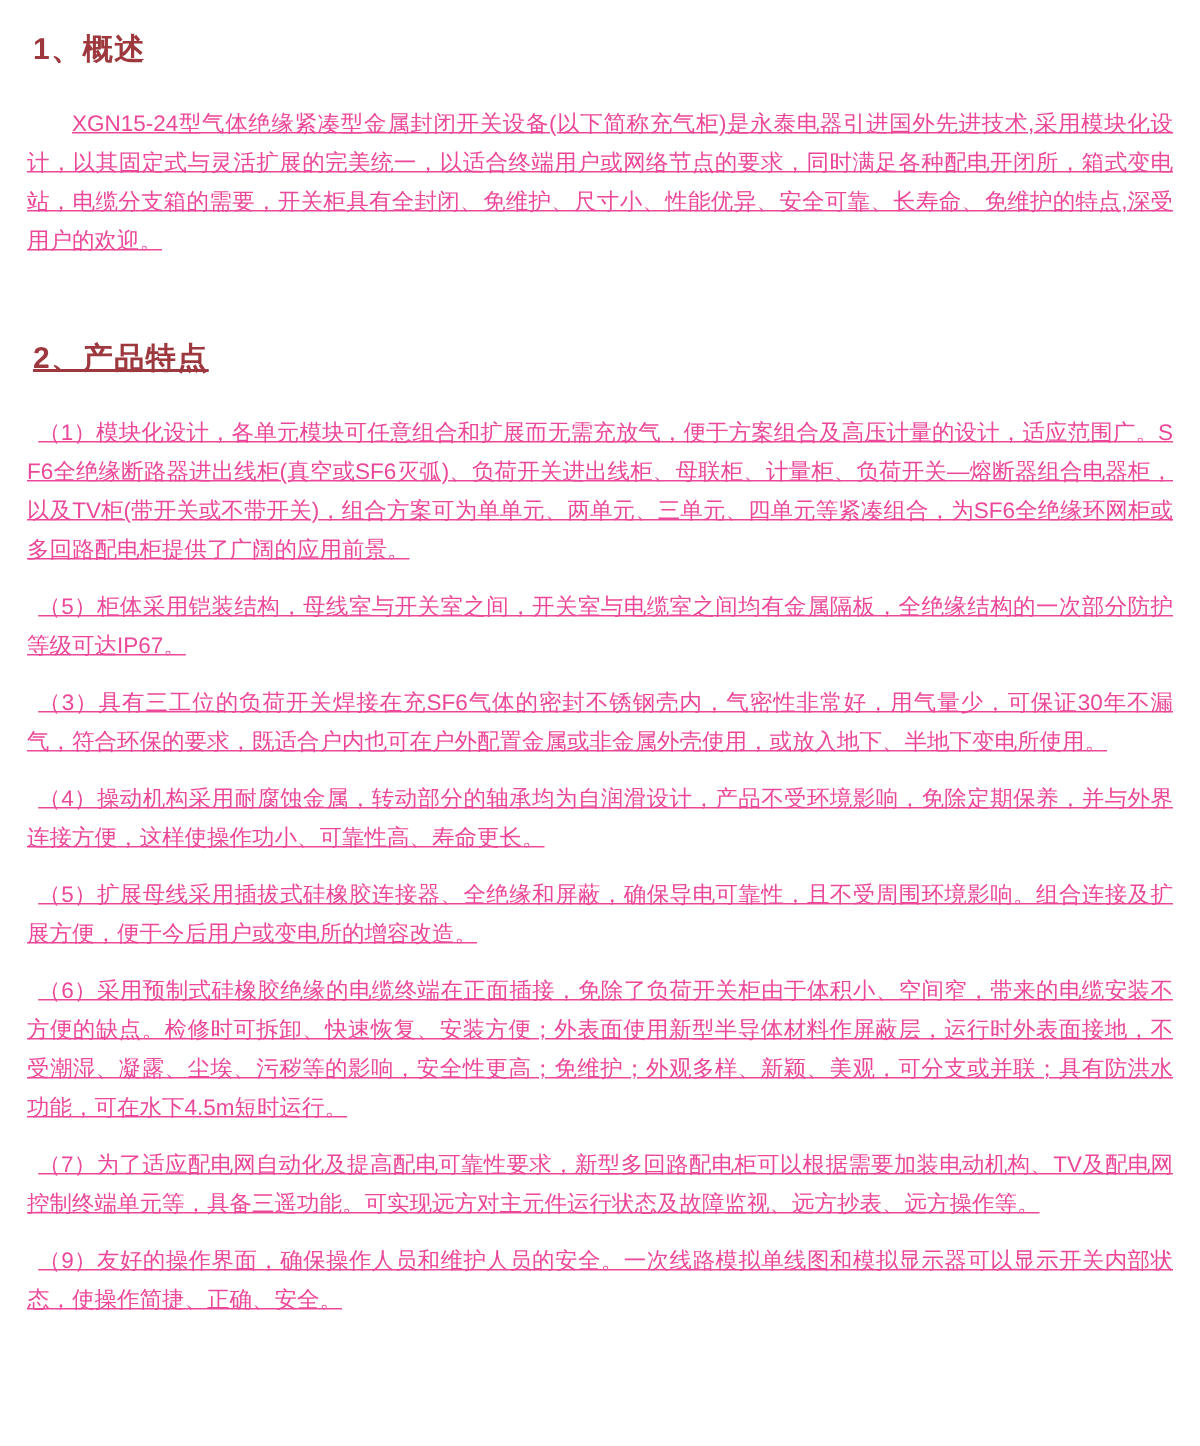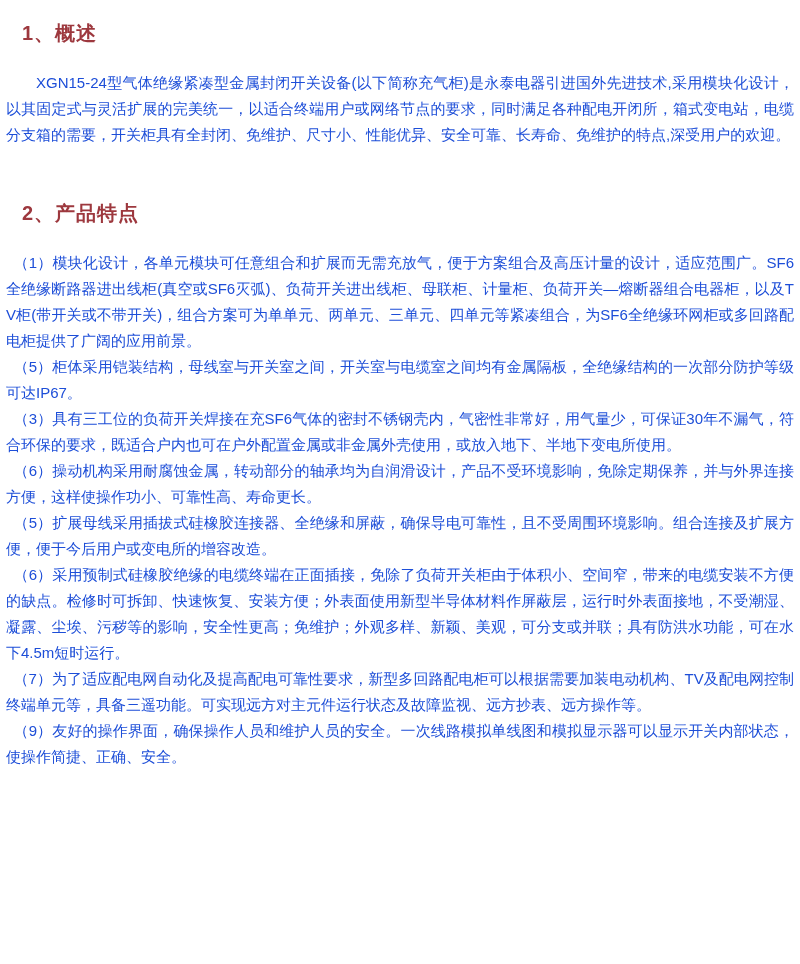--- a/index.html
+++ b/index.html
@@ -23,28 +23,30 @@
     color: #9d383e;
     margin: 0 0 0 16px;
     letter-spacing: 1px;
     line-height: 26px;
   }
   .sec-heading.first {
     margin-top: 8px;
   }
   .sec-heading.second {
     margin-top: 52px;
+    text-decoration: underline;
   }
   .para {
     font-size: 15px;
     line-height: 26px;
-    color: #1d4ed8;
-    margin: 0;
+    color: #ec4899;
+    margin: 12px;
     text-align: justify;
     word-break: break-all;
+    text-decoration: underline;
   }
   .intro {
     margin-top: 24px;
     text-indent: 2em;
   }
   .items {
     margin-top: 24px;
   }
   .item {
     text-indent: 0.5em;
@@ -58,20 +60,20 @@
   <h2 class="sec-heading first">1、概述</h2>
 
   <p class="para intro">XGN15-24型气体绝缘紧凑型金属封闭开关设备(以下简称充气柜)是永泰电器引进国外先进技术,采用模块化设计，以其固定式与灵活扩展的完美统一，以适合终端用户或网络节点的要求，同时满足各种配电开闭所，箱式变电站，电缆分支箱的需要，开关柜具有全封闭、免维护、尺寸小、性能优异、安全可靠、长寿命、免维护的特点,深受用户的欢迎。</p>
 
   <h2 class="sec-heading second">2、产品特点</h2>
 
   <div class="items">
     <p class="para item">（1）模块化设计，各单元模块可任意组合和扩展而无需充放气，便于方案组合及高压计量的设计，适应范围广。SF6全绝缘断路器进出线柜(真空或SF6灭弧)、负荷开关进出线柜、母联柜、计量柜、负荷开关—熔断器组合电器柜，以及TV柜(带开关或不带开关)，组合方案可为单单元、两单元、三单元、四单元等紧凑组合，为SF6全绝缘环网柜或多回路配电柜提供了广阔的应用前景。</p>
     <p class="para item">（5）柜体采用铠装结构，母线室与开关室之间，开关室与电缆室之间均有金属隔板，全绝缘结构的一次部分防护等级可达IP67。</p>
     <p class="para item">（3）具有三工位的负荷开关焊接在充SF6气体的密封不锈钢壳内，气密性非常好，用气量少，可保证30年不漏气，符合环保的要求，既适合户内也可在户外配置金属或非金属外壳使用，或放入地下、半地下变电所使用。</p>
-    <p class="para item">（6）操动机构采用耐腐蚀金属，转动部分的轴承均为自润滑设计，产品不受环境影响，免除定期保养，并与外界连接方便，这样使操作功小、可靠性高、寿命更长。</p>
+    <p class="para item">（4）操动机构采用耐腐蚀金属，转动部分的轴承均为自润滑设计，产品不受环境影响，免除定期保养，并与外界连接方便，这样使操作功小、可靠性高、寿命更长。</p>
     <p class="para item">（5）扩展母线采用插拔式硅橡胶连接器、全绝缘和屏蔽，确保导电可靠性，且不受周围环境影响。组合连接及扩展方便，便于今后用户或变电所的增容改造。</p>
     <p class="para item">（6）采用预制式硅橡胶绝缘的电缆终端在正面插接，免除了负荷开关柜由于体积小、空间窄，带来的电缆安装不方便的缺点。检修时可拆卸、快速恢复、安装方便；外表面使用新型半导体材料作屏蔽层，运行时外表面接地，不受潮湿、凝露、尘埃、污秽等的影响，安全性更高；免维护；外观多样、新颖、美观，可分支或并联；具有防洪水功能，可在水下4.5m短时运行。</p>
     <p class="para item">（7）为了适应配电网自动化及提高配电可靠性要求，新型多回路配电柜可以根据需要加装电动机构、TV及配电网控制终端单元等，具备三遥功能。可实现远方对主元件运行状态及故障监视、远方抄表、远方操作等。</p>
     <p class="para item">（9）友好的操作界面，确保操作人员和维护人员的安全。一次线路模拟单线图和模拟显示器可以显示开关内部状态，使操作简捷、正确、安全。</p>
   </div>
 
 </div>
 
 </body></html>

